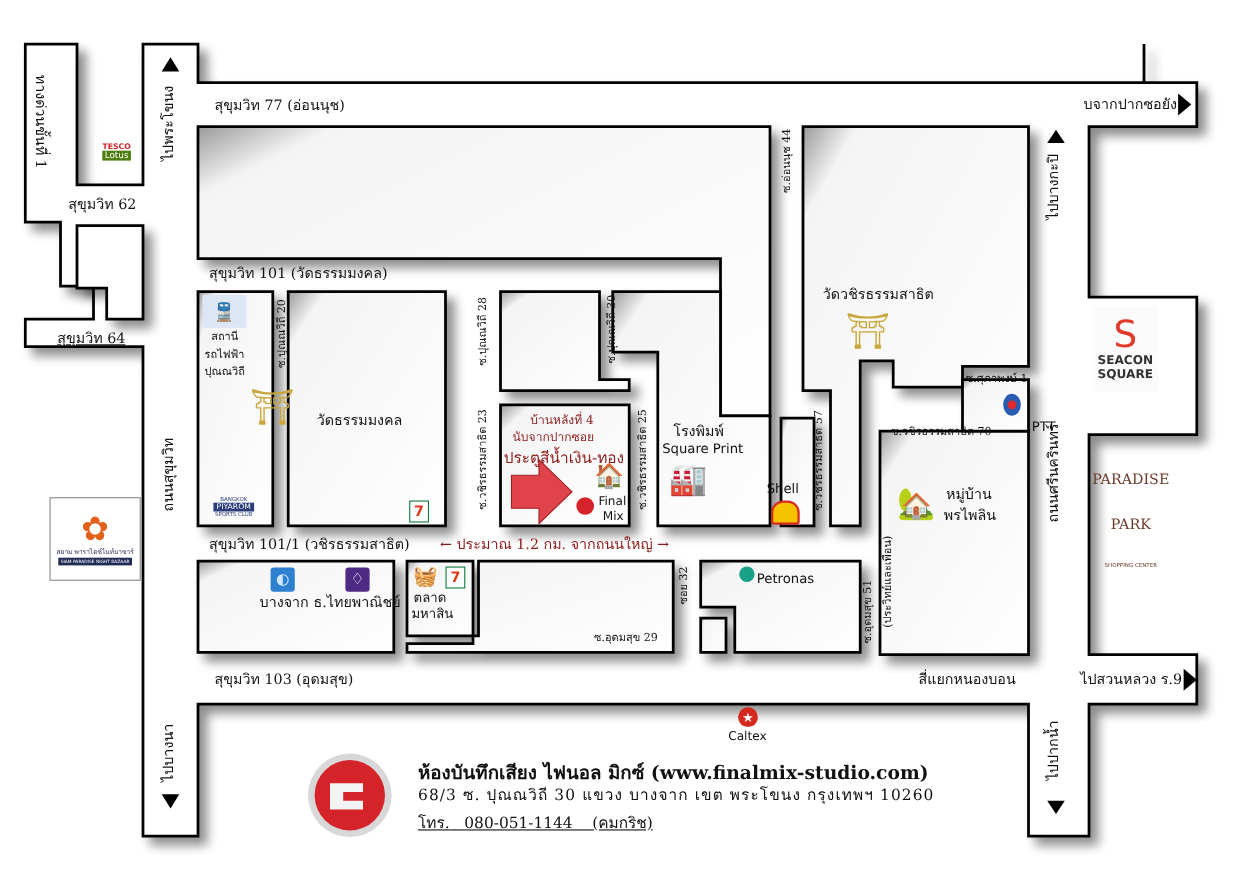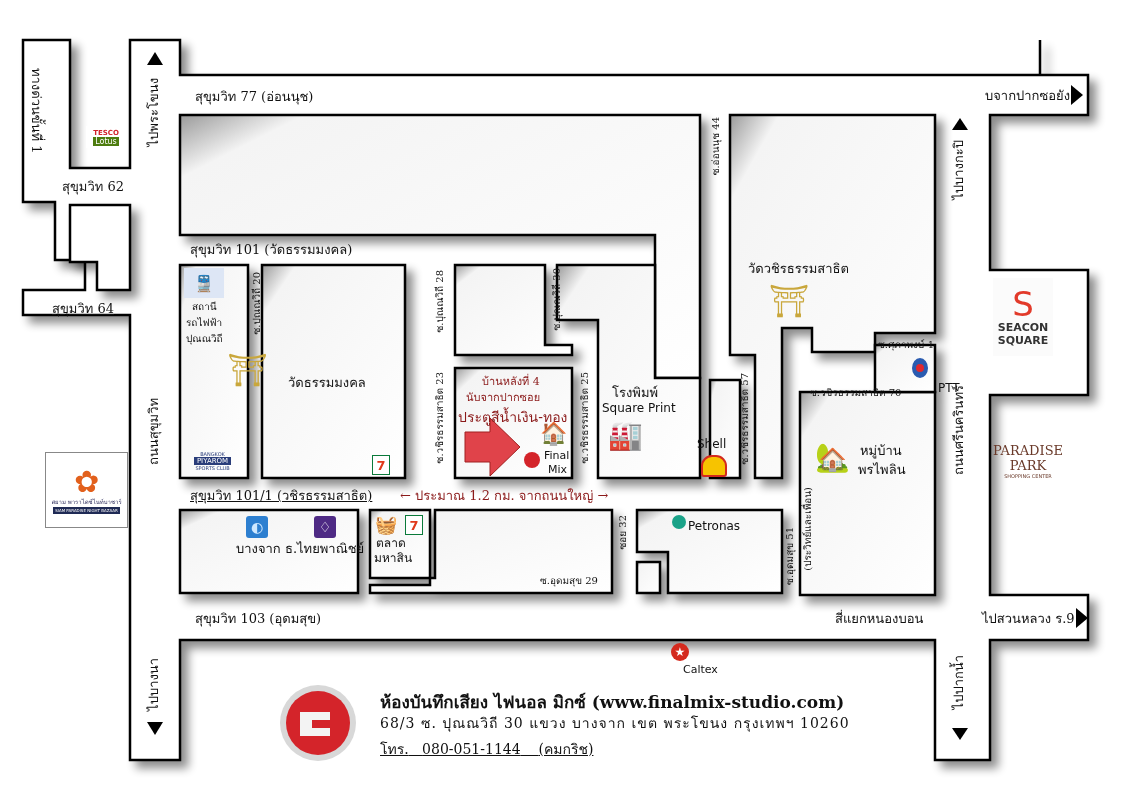--- a/index.html
+++ b/index.html
@@ -79,21 +79,21 @@
   </g>
 </svg>
 
 <div class="lbl" style="left:195px;top:90px;">สุขุมวิท 77 (อ่อนนุช)</div>
 <div class="lbl vertd" style="left:30px;top:68px;">ทางด่วนขั้นที่ 1</div>
 <div class="lbl" style="left:62px;top:180px;">สุขุมวิท 62</div>
 <div class="lbl" style="left:52px;top:302px;text-decoration:underline;">สุขุมวิท 64</div>
 <div class="lbl vert" style="left:147px;top:78px;">ไปพระโขนง</div>
 <div class="lbl" style="left:190px;top:243px;">สุขุมวิท 101 (วัดธรรมมงคล)</div>
 <div class="lbl vert" style="left:147px;top:398px;">ถนนสุขุมวิท</div>
-<div class="lbl" style="left:190px;top:489px;text-decoration:underline;">สุขุมวิท 101/1 (วชิรธรรมสาธิต)</div>
+<div class="lbl" style="left:190px;top:489px;">สุขุมวิท 101/1 (วชิรธรรมสาธิต)</div>
 <div class="lbl red" style="left:400px;top:489px;">← <span>ประมาณ 1.2 กม. จากถนนใหญ่</span> →</div>
 <div class="lbl" style="left:195px;top:612px;">สุขุมวิท 103 (อุดมสุข)</div>
 <div class="lbl vert" style="left:147px;top:658px;">ไปบางนา</div>
 <div class="lbl" style="left:985px;top:89px;">บจากปากซอยัง</div>
 <div class="lbl vert" style="left:952px;top:140px;">ไปบางกะปิ</div>
 <div class="lbl vert" style="left:952px;top:385px;">ถนนศรีนครินทร์</div>
 <div class="lbl" style="left:835px;top:612px;">สี่แยกหนองบอน</div>
 <div class="lbl" style="left:982px;top:612px;">ไปสวนหลวง ร.9</div>
 <div class="lbl vert" style="left:952px;top:655px;">ไปปากน้ำ</div>
 
@@ -166,29 +166,29 @@
 
 <div class="logo" style="left:372px;top:514px;width:30px;height:20px;color:#d95a7a;font-size:18px;">🧺</div>
 <div class="logo" style="left:405px;top:515px;width:16px;height:18px;background:#fff;border:1px solid #0a7a3a;color:#e03a1c;font-weight:bold;font-size:13px;">7</div>
 <div class="lbl sans" style="left:376px;top:537px;font-size:12px;">ตลาด</div>
 <div class="lbl sans" style="left:374px;top:552px;font-size:12px;">มหาสิน</div>
 
 <div class="logo" style="left:672px;top:515px;width:14px;height:14px;border-radius:50%;background:#1aa288;"></div>
 <div class="lbl sans" style="left:688px;top:520px;font-size:12px;">Petronas</div>
 
 <div class="logo" style="left:671px;top:643px;width:18px;height:18px;border-radius:50%;background:#d42a1e;color:#fff;font-size:12px;">★</div>
-<div class="lbl sans" style="left:683px;top:664px;font-size:11px;">Caltex</div>
+<div class="lbl sans" style="left:662px;top:664px;font-size:11px;">Caltex</div>
 
 <div class="logo" style="left:993px;top:278px;width:60px;height:78px;flex-direction:column;background:#fbfbfb;">
   <span style="font-size:34px;color:#e23a2a;line-height:1;">S</span>
   <span style="font-size:11px;font-weight:bold;color:#333;">SEACON</span>
   <span style="font-size:11px;font-weight:bold;color:#333;">SQUARE</span>
 </div>
 
-<div class="logo" style="left:995px;top:437px;width:66px;height:48px;flex-direction:column;color:#6a3a2a;">
+<div class="logo" style="left:995px;top:449px;width:66px;height:48px;flex-direction:column;color:#6a3a2a;gap:26px;">
   <span style="font-family:'DejaVu Serif',serif;font-size:13px;">PARADISE</span>
   <span style="font-family:'DejaVu Serif',serif;font-size:13px;">PARK</span>
   <span style="font-size:5px;">SHOPPING CENTER</span>
 </div>
 
 <div class="logo" style="left:45px;top:452px;width:81px;height:74px;flex-direction:column;border:1px solid #888;background:#fff;">
   <span style="font-size:30px;color:#e2601c;line-height:1;">✿</span>
   <span style="font-size:6px;color:#2a2a5a;">สยาม พาราไดซ์ไนท์บาซาร์</span>
   <span style="font-size:4px;background:#1f2a55;color:#fff;padding:1px 2px;">SIAM PARADISE NIGHT BAZAAR</span>
 </div>

